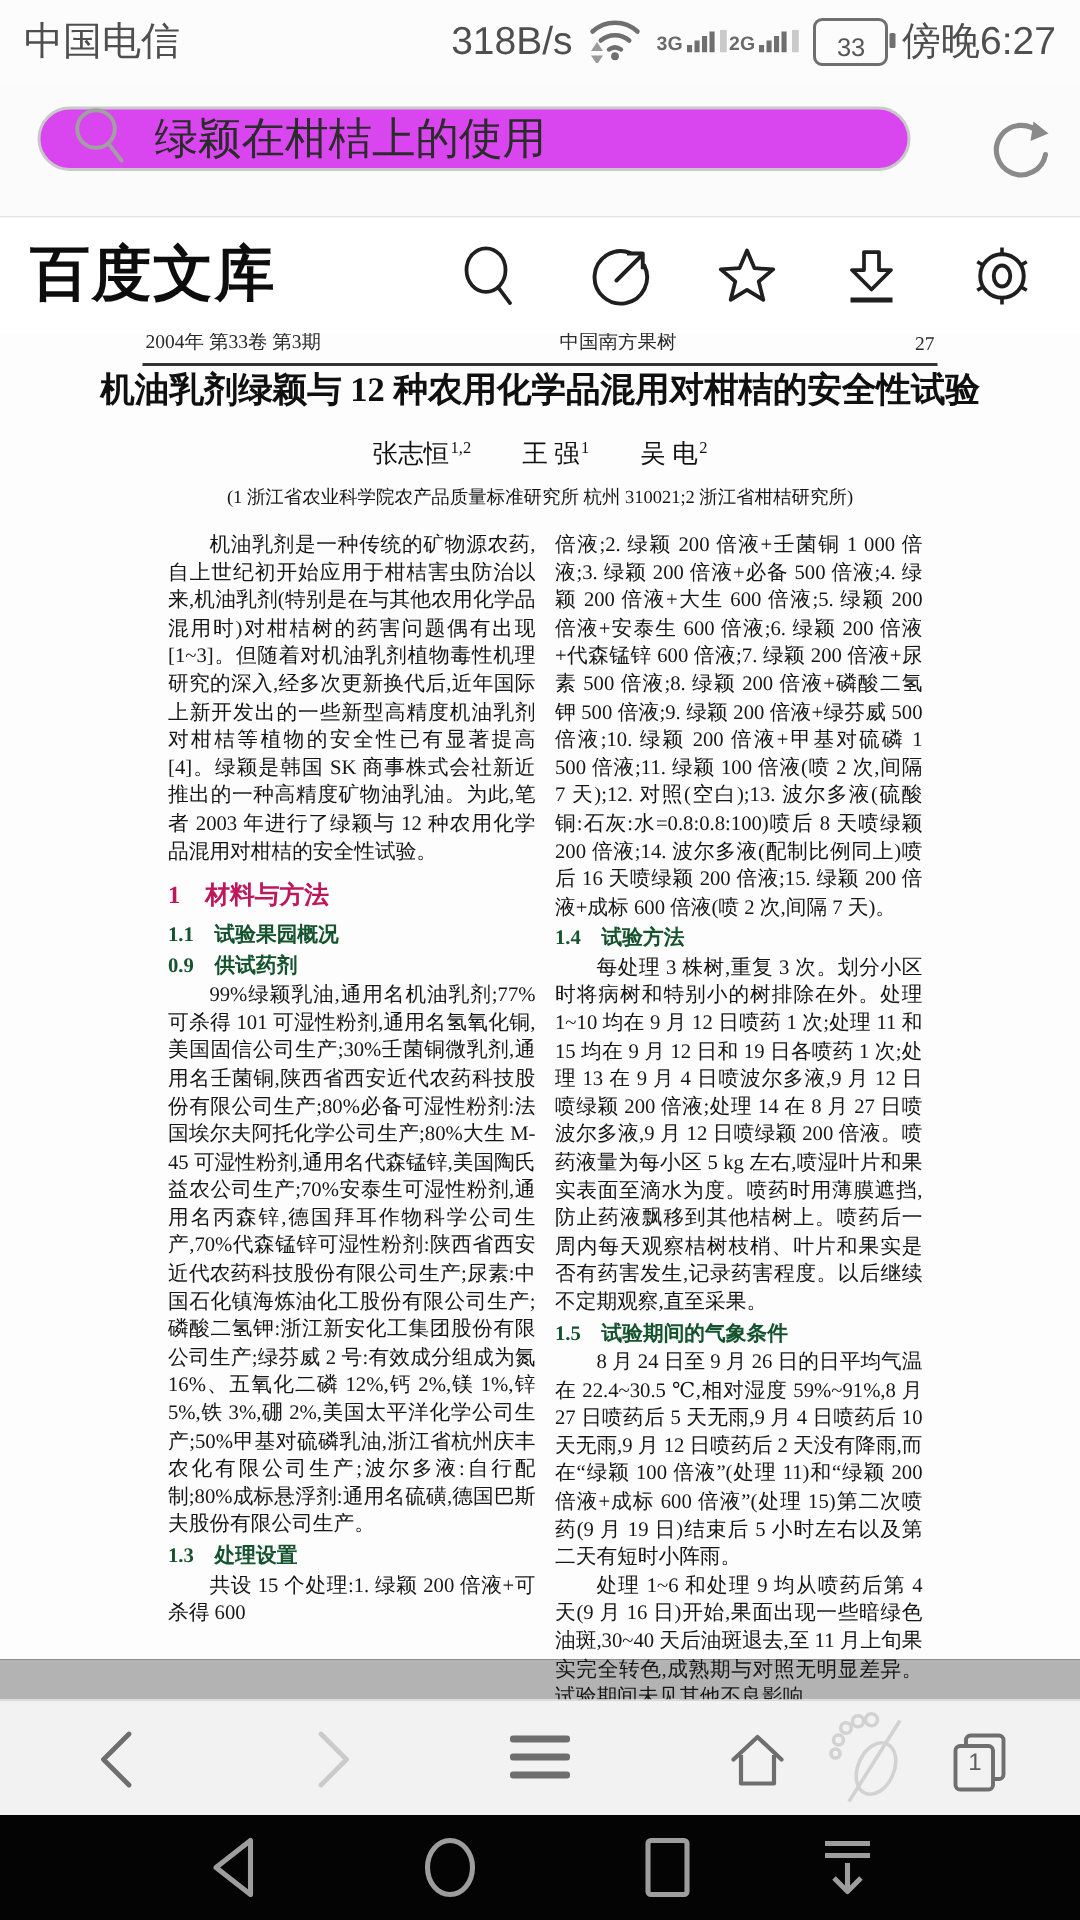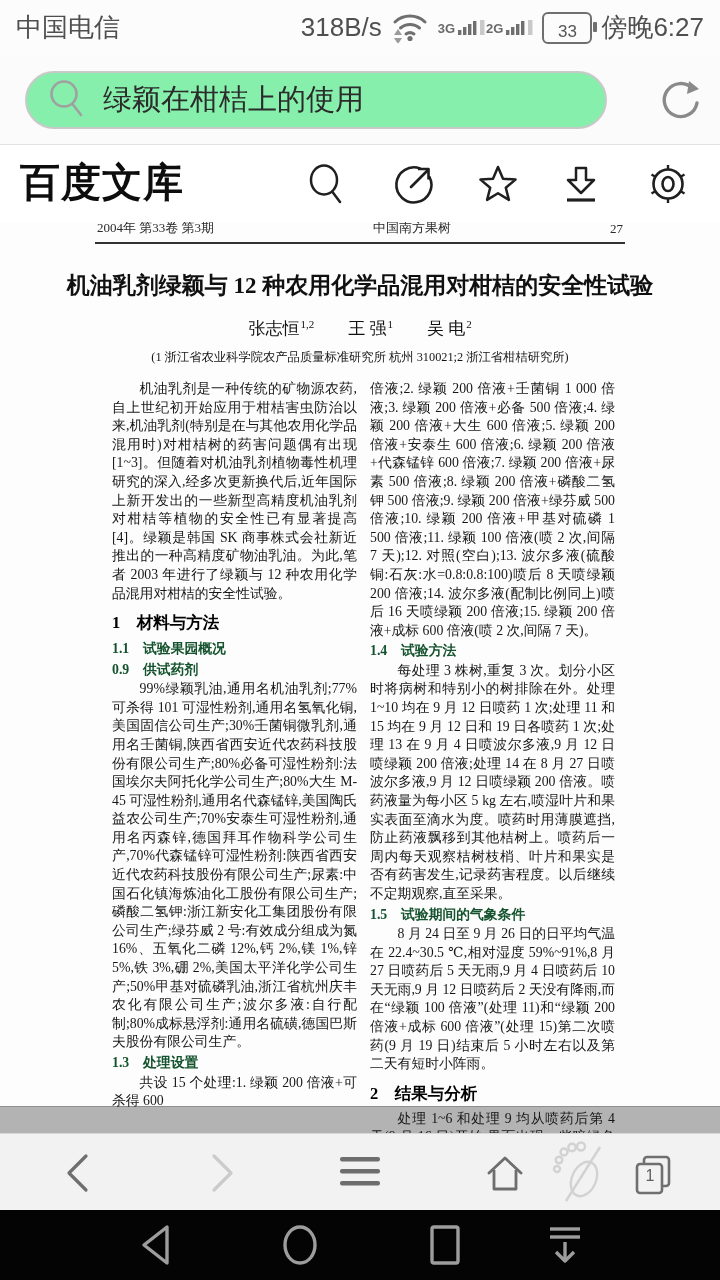--- a/index.html
+++ b/index.html
@@ -16,49 +16,49 @@
   .sig-row{display:flex;align-items:flex-end;gap:3px;}
   .sig-label{font-size:13px;font-weight:bold;color:#6a6a6a;line-height:13px;}
   .battery{position:relative;width:46px;height:28px;border:2.5px solid #6f6f6f;border-radius:6px;
            display:flex;align-items:flex-end;justify-content:center;font-size:17px;color:#555;}
   .battery:after{content:"";position:absolute;right:-7px;top:8px;width:4px;height:10px;background:#6f6f6f;border-radius:1px;}
   .clock{font-size:26px;}
 
   
   .search-row{position:absolute;top:55px;left:0;width:720px;height:90px;background:#fbfbfb;
               border-bottom:1px solid #e2e2e2;box-sizing:border-box;}
-  .search-box{position:absolute;left:25px;top:16px;width:582px;height:58px;background:#86efac;
+  .search-box{position:absolute;left:25px;top:16px;width:582px;height:43px;background:#d946ef;
               border:2px solid #c9c9c9;border-radius:30px;display:flex;align-items:center;
               padding:0 18px;box-sizing:border-box;}
   .query{font-size:29px;color:#2b2b2b;margin-left:16px;white-space:nowrap;}
   .refresh-btn{position:absolute;right:16px;top:22px;width:48px;height:48px;}
 
   
   .wenku{position:absolute;top:145px;left:0;width:720px;height:77px;background:#fff;}
   .brand{position:absolute;left:20px;top:10px;font-size:40px;font-weight:bold;color:#0d0d0d;letter-spacing:1px;}
   .hicon{position:absolute;top:17px;width:44px;height:44px;}
 
   
   .doc-viewport{position:absolute;top:222px;left:0;width:720px;height:911px;background:#b3b3b3;}
   .page{position:absolute;top:0;left:0;width:720px;height:884px;background:#fdfdfd;
         font-family:"Liberation Serif","DejaVu Serif",serif;border-bottom:1px solid #8f8f8f;}
   .journal-row{margin:0 97px;height:20px;overflow:hidden;}
   .journal-inner{display:flex;justify-content:space-between;align-items:flex-end;
                  font-size:13px;color:#2a2a2a;transform:translateY(-3px);}
   .journal-rule{margin:0 95px;border-top:2px solid #333;}
-  .doc-title{margin-top:26px;text-align:center;font-size:23px;font-weight:bold;color:#101010;}
+  .doc-title{text-align:center;font-size:23px;font-weight:bold;color:#101010;}
   .authors{margin-top:16px;display:flex;justify-content:center;gap:34px;font-size:17px;color:#111;}
   .author-sup{font-size:11px;position:relative;top:-6px;margin-left:1px;}
   .affil{margin-top:9px;text-align:center;font-size:12.3px;color:#141414;}
   .cols{display:flex;gap:13px;padding:14px 105px 0 112px;}
   .col{flex:1;min-width:0;}
   .bp{font-size:13.8px;line-height:18.6px;text-align:justify;color:#161616;text-indent:2em;margin:0;}
   .bp.cont{text-indent:0;}
   .bh2{font-size:13.8px;line-height:19.5px;font-weight:bold;color:#14532d;margin:1px 0;}
-  .bh1{font-size:16.5px;line-height:21px;font-weight:bold;color:#000000;margin:9px 0 6px;}
+  .bh1{font-size:16.5px;line-height:21px;font-weight:bold;color:#be185d;margin:9px 0 6px;}
 
   
   .btoolbar{position:absolute;top:1133px;left:0;width:720px;height:77px;background:#f2f2f2;
             border-top:1px solid #d8d8d8;box-sizing:border-box;}
   .ticon{position:absolute;}
   .tabs-box{position:absolute;left:632px;top:18px;width:44px;height:44px;}
   .tab-count{position:absolute;left:7px;top:15px;width:22px;text-align:center;font-size:16px;color:#5f5f5f;}
 
   
   .navbar{position:absolute;top:1210px;left:0;width:720px;height:70px;background:#040404;}
@@ -211,21 +211,20 @@
           <p class="bp">99%绿颖乳油,通用名机油乳剂;77%可杀得 101 可湿性粉剂,通用名氢氧化铜,美国固信公司生产;30%壬菌铜微乳剂,通用名壬菌铜,陕西省西安近代农药科技股份有限公司生产;80%必备可湿性粉剂:法国埃尔夫阿托化学公司生产;80%大生 M-45 可湿性粉剂,通用名代森锰锌,美国陶氏益农公司生产;70%安泰生可湿性粉剂,通用名丙森锌,德国拜耳作物科学公司生产,70%代森锰锌可湿性粉剂:陕西省西安近代农药科技股份有限公司生产;尿素:中国石化镇海炼油化工股份有限公司生产;磷酸二氢钾:浙江新安化工集团股份有限公司生产;绿芬威 2 号:有效成分组成为氮 16%、五氧化二磷 12%,钙 2%,镁 1%,锌 5%,铁 3%,硼 2%,美国太平洋化学公司生产;50%甲基对硫磷乳油,浙江省杭州庆丰农化有限公司生产;波尔多液:自行配制;80%成标悬浮剂:通用名硫磺,德国巴斯夫股份有限公司生产。</p>
           <div class="bh2">1.3　处理设置</div>
           <p class="bp">共设 15 个处理:1. 绿颖 200 倍液+可杀得 600</p>
         </div>
         <div class="col">
           <p class="bp cont">倍液;2. 绿颖 200 倍液+壬菌铜 1 000 倍液;3. 绿颖 200 倍液+必备 500 倍液;4. 绿颖 200 倍液+大生 600 倍液;5. 绿颖 200 倍液+安泰生 600 倍液;6. 绿颖 200 倍液+代森锰锌 600 倍液;7. 绿颖 200 倍液+尿素 500 倍液;8. 绿颖 200 倍液+磷酸二氢钾 500 倍液;9. 绿颖 200 倍液+绿芬威 500 倍液;10. 绿颖 200 倍液+甲基对硫磷 1 500 倍液;11. 绿颖 100 倍液(喷 2 次,间隔 7 天);12. 对照(空白);13. 波尔多液(硫酸铜:石灰:水=0.8:0.8:100)喷后 8 天喷绿颖 200 倍液;14. 波尔多液(配制比例同上)喷后 16 天喷绿颖 200 倍液;15. 绿颖 200 倍液+成标 600 倍液(喷 2 次,间隔 7 天)。</p>
           <div class="bh2">1.4　试验方法</div>
           <p class="bp">每处理 3 株树,重复 3 次。划分小区时将病树和特别小的树排除在外。处理 1~10 均在 9 月 12 日喷药 1 次;处理 11 和 15 均在 9 月 12 日和 19 日各喷药 1 次;处理 13 在 9 月 4 日喷波尔多液,9 月 12 日喷绿颖 200 倍液;处理 14 在 8 月 27 日喷波尔多液,9 月 12 日喷绿颖 200 倍液。喷药液量为每小区 5 kg 左右,喷湿叶片和果实表面至滴水为度。喷药时用薄膜遮挡,防止药液飘移到其他桔树上。喷药后一周内每天观察桔树枝梢、叶片和果实是否有药害发生,记录药害程度。以后继续不定期观察,直至采果。</p>
           <div class="bh2">1.5　试验期间的气象条件</div>
           <p class="bp">8 月 24 日至 9 月 26 日的日平均气温在 22.4~30.5 ℃,相对湿度 59%~91%,8 月 27 日喷药后 5 天无雨,9 月 4 日喷药后 10 天无雨,9 月 12 日喷药后 2 天没有降雨,而在“绿颖 100 倍液”(处理 11)和“绿颖 200 倍液+成标 600 倍液”(处理 15)第二次喷药(9 月 19 日)结束后 5 小时左右以及第二天有短时小阵雨。</p>
-          <div class="bh1">2　结果与分析</div>
           <p class="bp">处理 1~6 和处理 9 均从喷药后第 4 天(9 月 16 日)开始,果面出现一些暗绿色油斑,30~40 天后油斑退去,至 11 月上旬果实完全转色,成熟期与对照无明显差异。试验期间未见其他不良影响。</p>
           <p class="bp">处理 7 从喷药后第 4 天(9 月 16 日)开始,果面</p>
         </div>
       </div>
     </div>
   </div>
 
   <div class="btoolbar">
     <span class="ticon" style="left:60px;top:17px">
       <svg width="36" height="44" viewBox="0 0 36 44">

